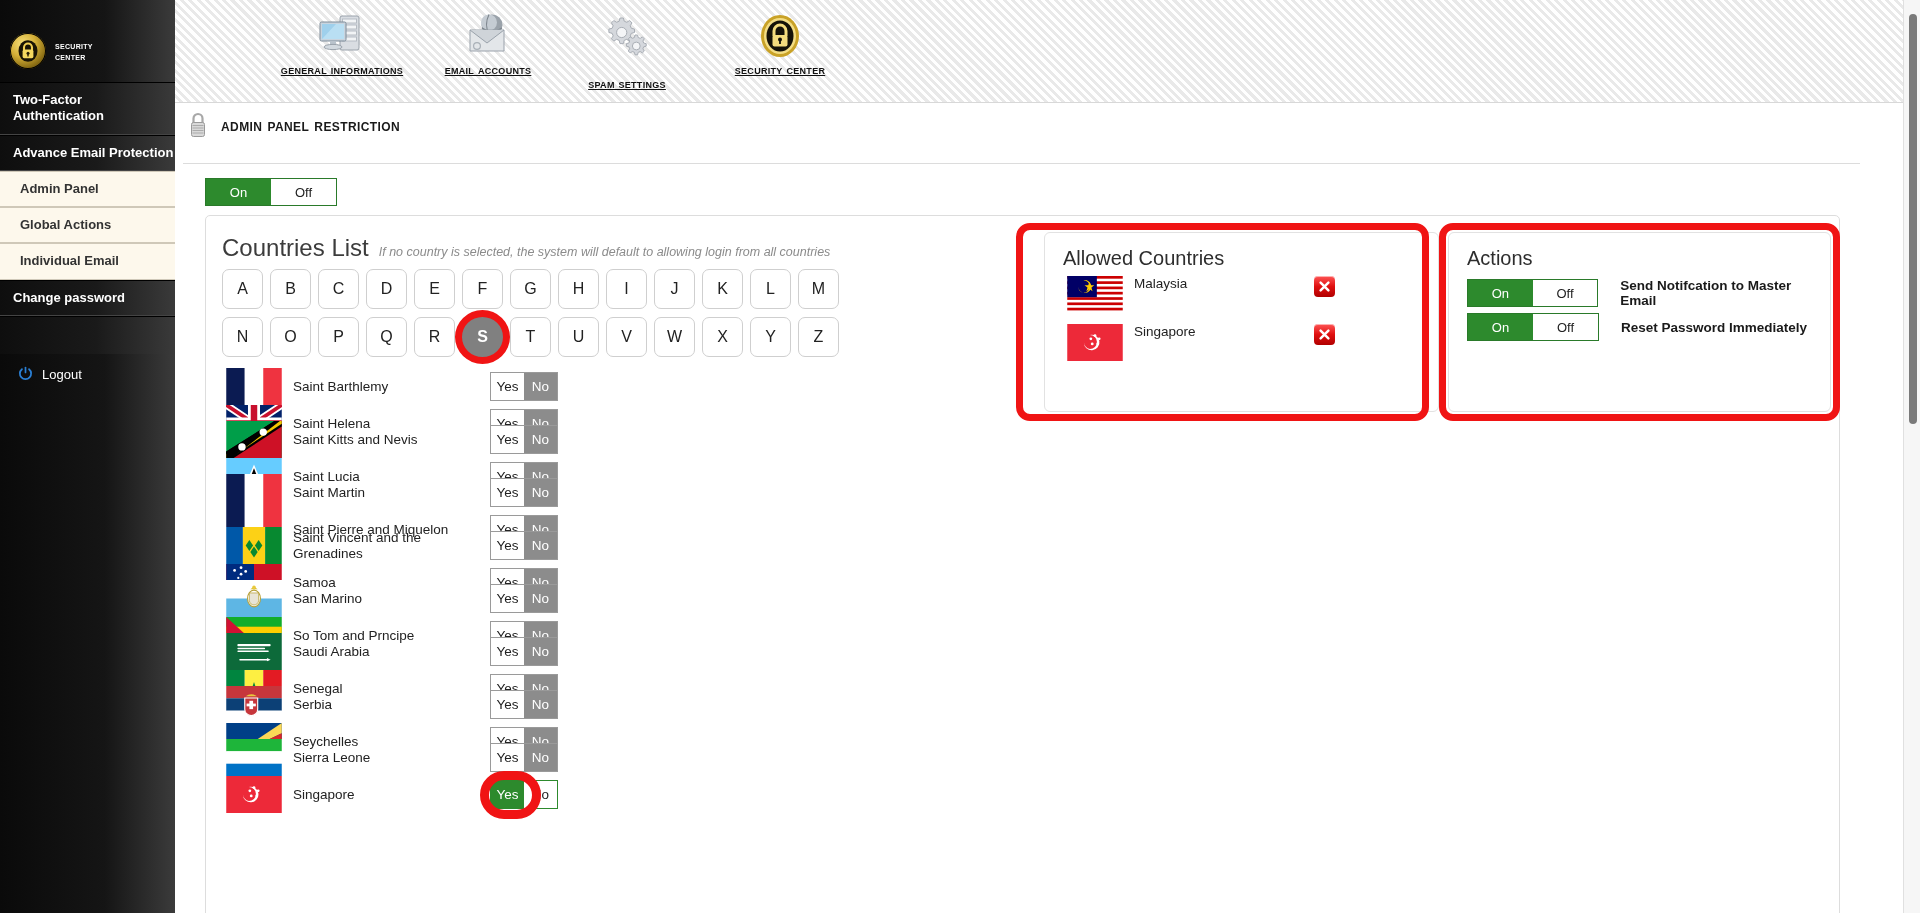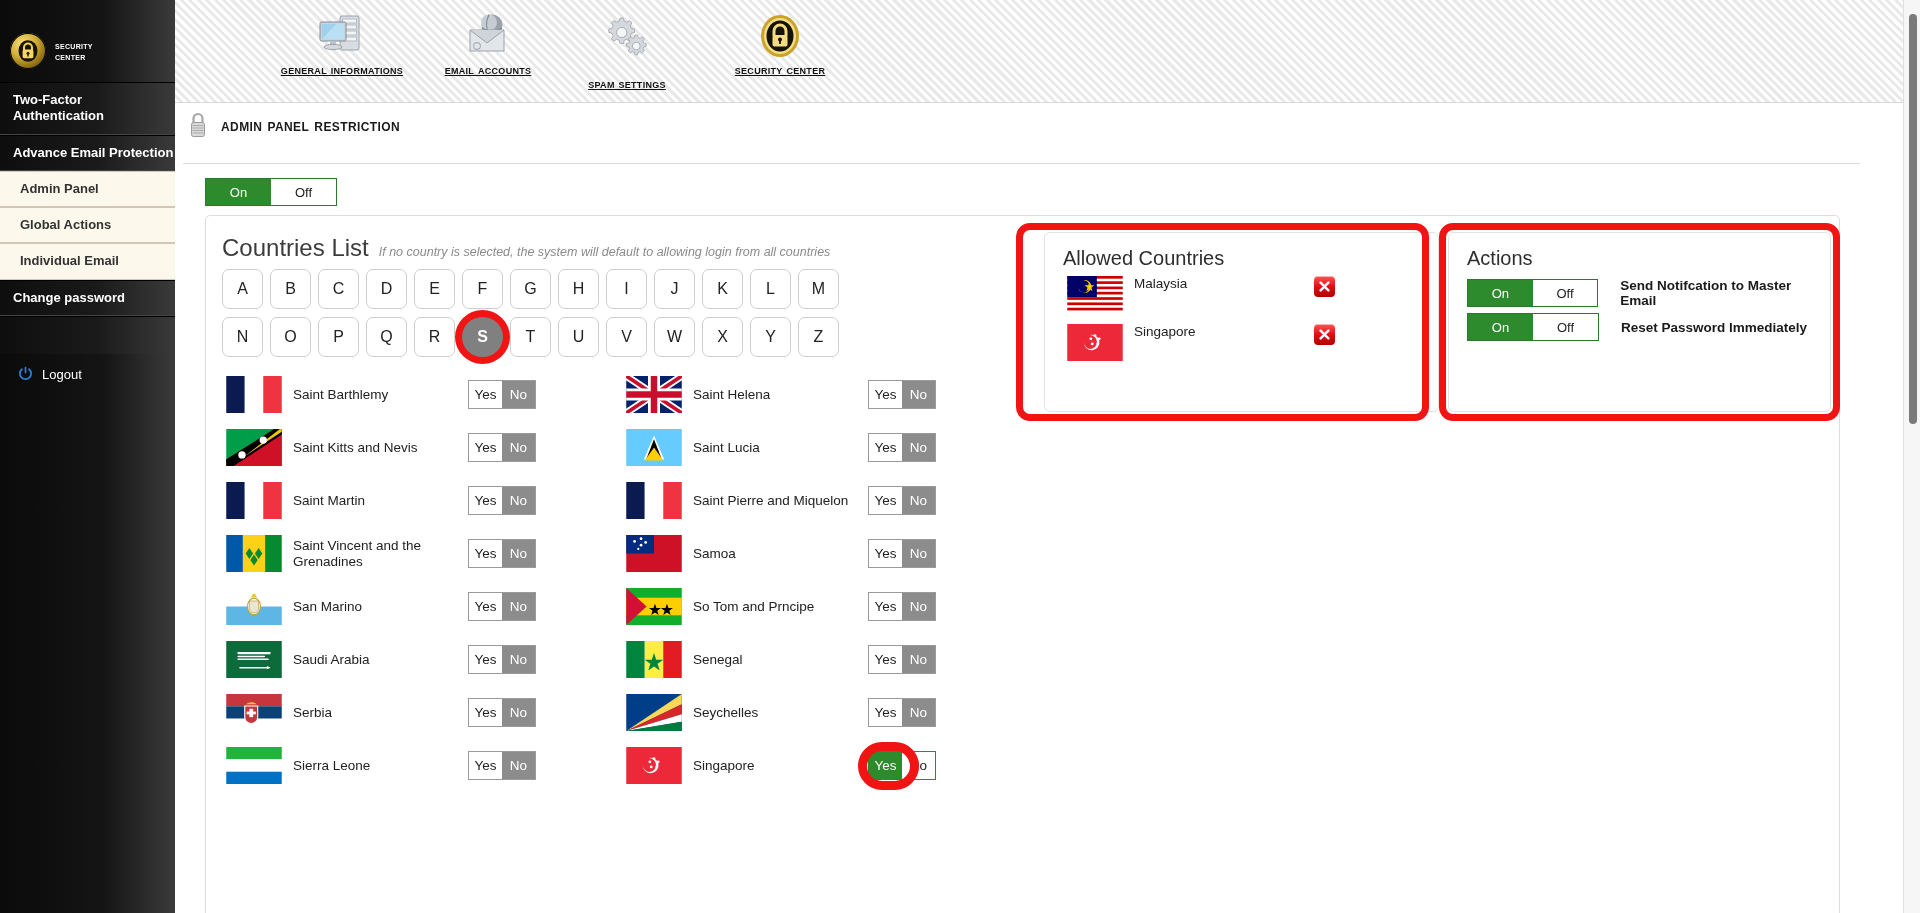--- a/index.html
+++ b/index.html
@@ -122,39 +122,39 @@
   .alpha-wrap { position:relative; }
   .ann-ellipse {
     position:absolute; left:-7px; top:-7px; width:55px; height:54px;
     border:7px solid #f01414; border-radius:50%; pointer-events:none;
   }
 
   
   #country-grid {
     position:absolute; left:16px; top:152px; width:800px;
   }
-  .crow { display:flex; height:53px; }
+  .crow { display:flex; height:53px;flex-direction:column; }
   .ccell { display:flex; align-items:center; width:400px; }
   .flag {
     width:56px; height:37px; flex:0 0 auto; margin-right:11px; margin-left:4px;
     overflow:hidden; position:relative; background:#fff;
   }
   .flag svg { display:block; width:56px; height:37px; }
   .cname { font-size:13.5px; color:#222; width:175px; line-height:1.15; }
   .yn {
     display:inline-flex; height:29px; border:1px solid #9a9a9a; overflow:hidden;
     font-size:13.5px; cursor:pointer; position:relative;
   }
   .yn span { display:flex; align-items:center; justify-content:center; width:33px; height:100%; }
   .yn .yes-off { background:#fff; color:#222; }
   .yn .no-on   { background:#8c8c8c; color:#fff; }
   .yn.selected { border-color:#2d8a2d; }
   .yn.selected .yes-on { background:#2d8a2d; color:#fff; }
   .yn.selected .no-off { background:#fff; color:#222; }
-  .yn-wrap { position:relative; width:72px; }
+  .yn-wrap { position:relative; width:72px;margin-left:22px; }
   .ann-pill {
     position:absolute; left:-10px; top:-9px; width:61px; height:48px;
     border:9px solid #f01414; border-radius:24px; pointer-events:none;
   }
 
   
   .rpanel {
     position:absolute; background:#fff; border:1px solid #e2e2e2; border-radius:6px;
   }
   .rpanel-ann {

